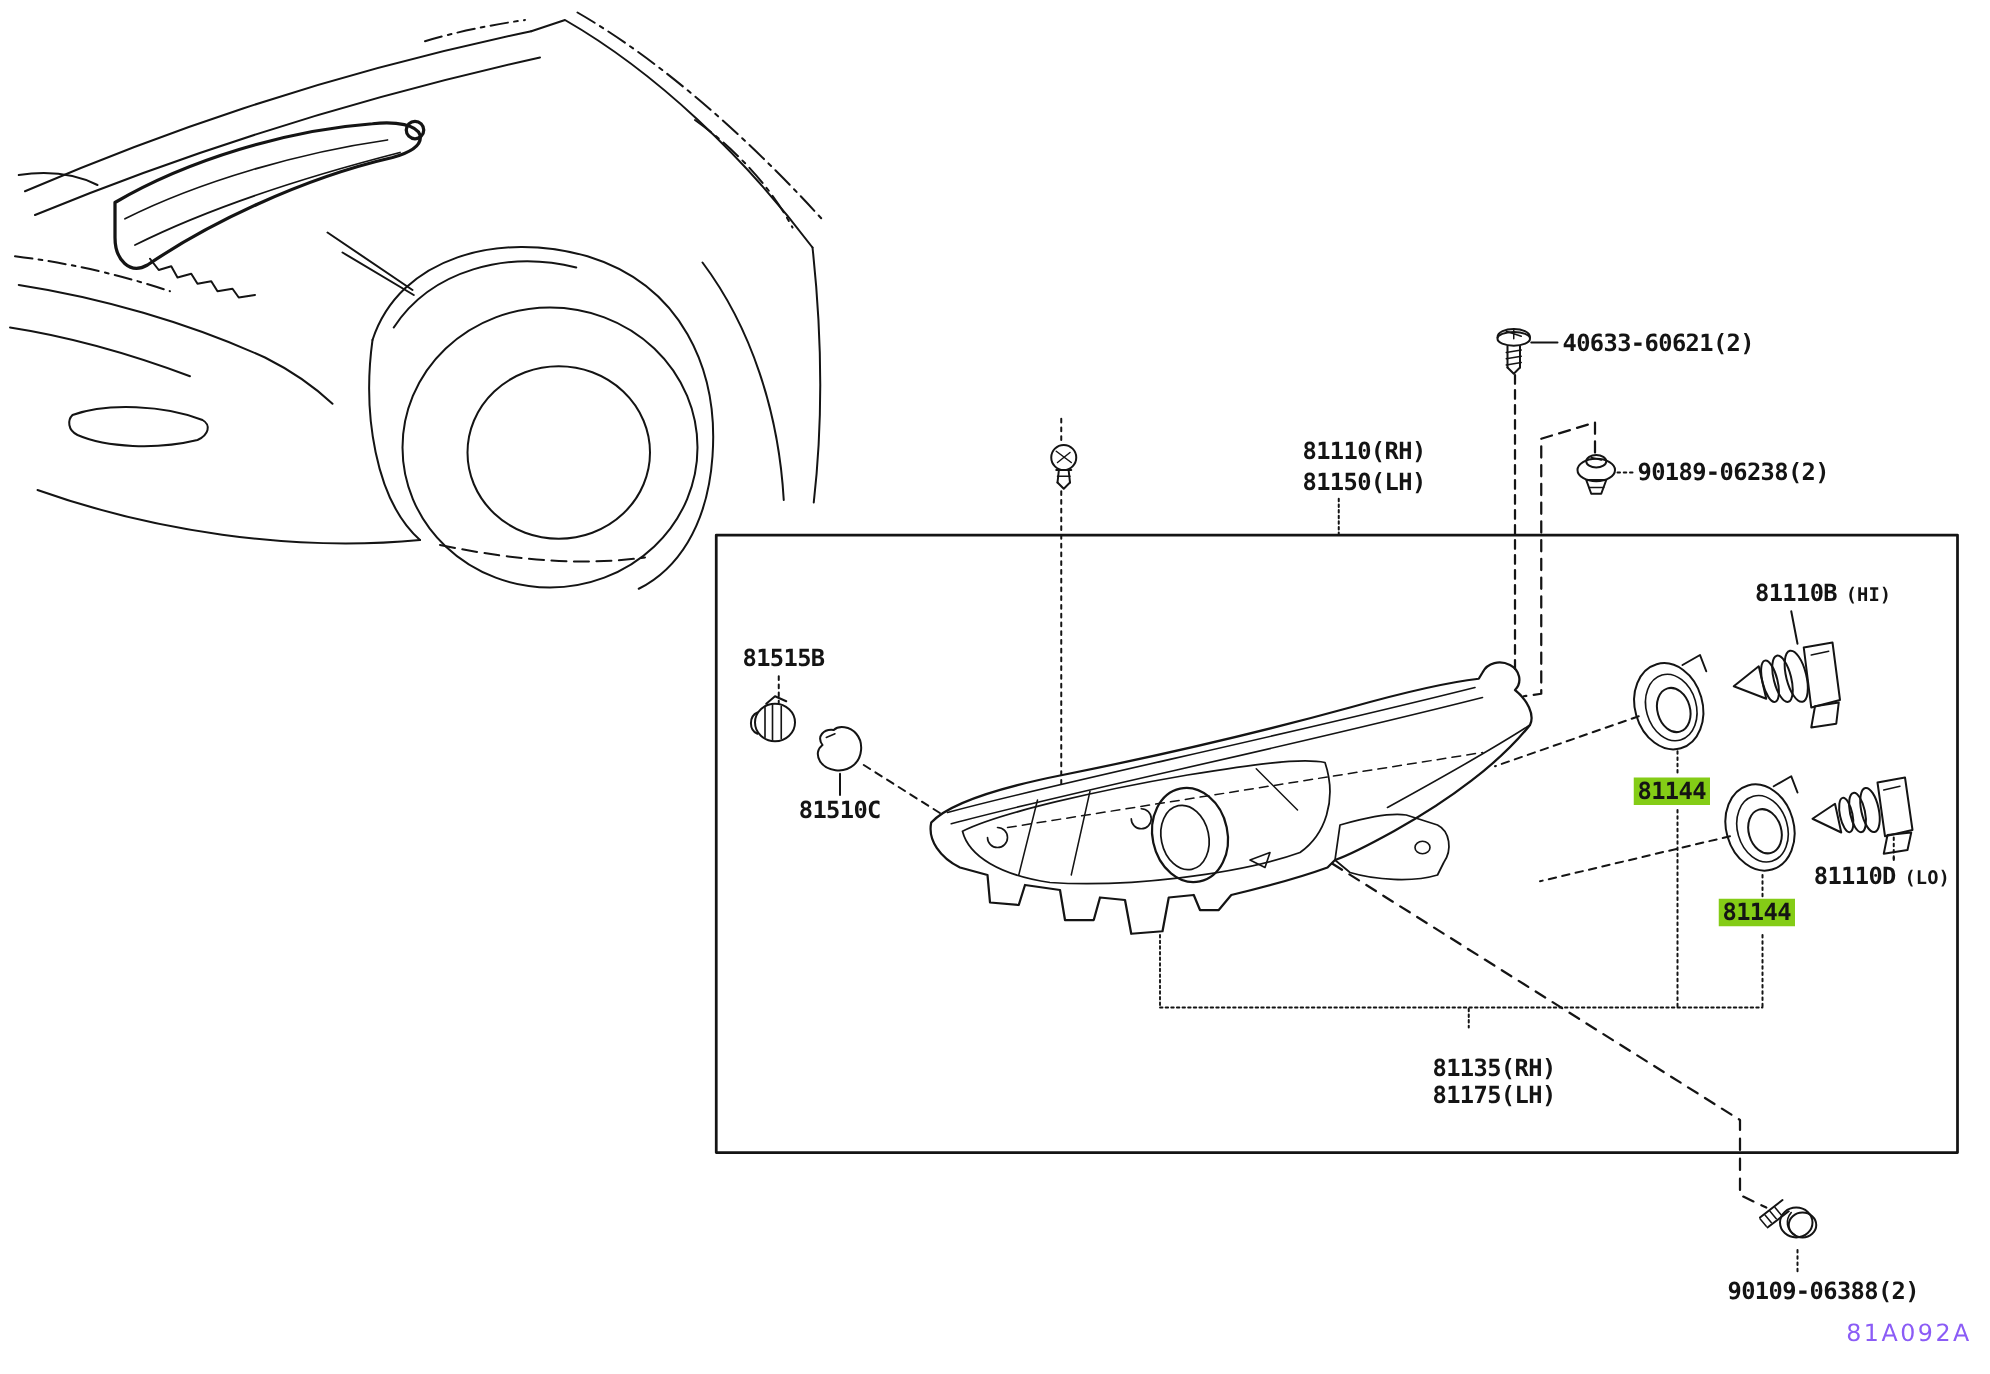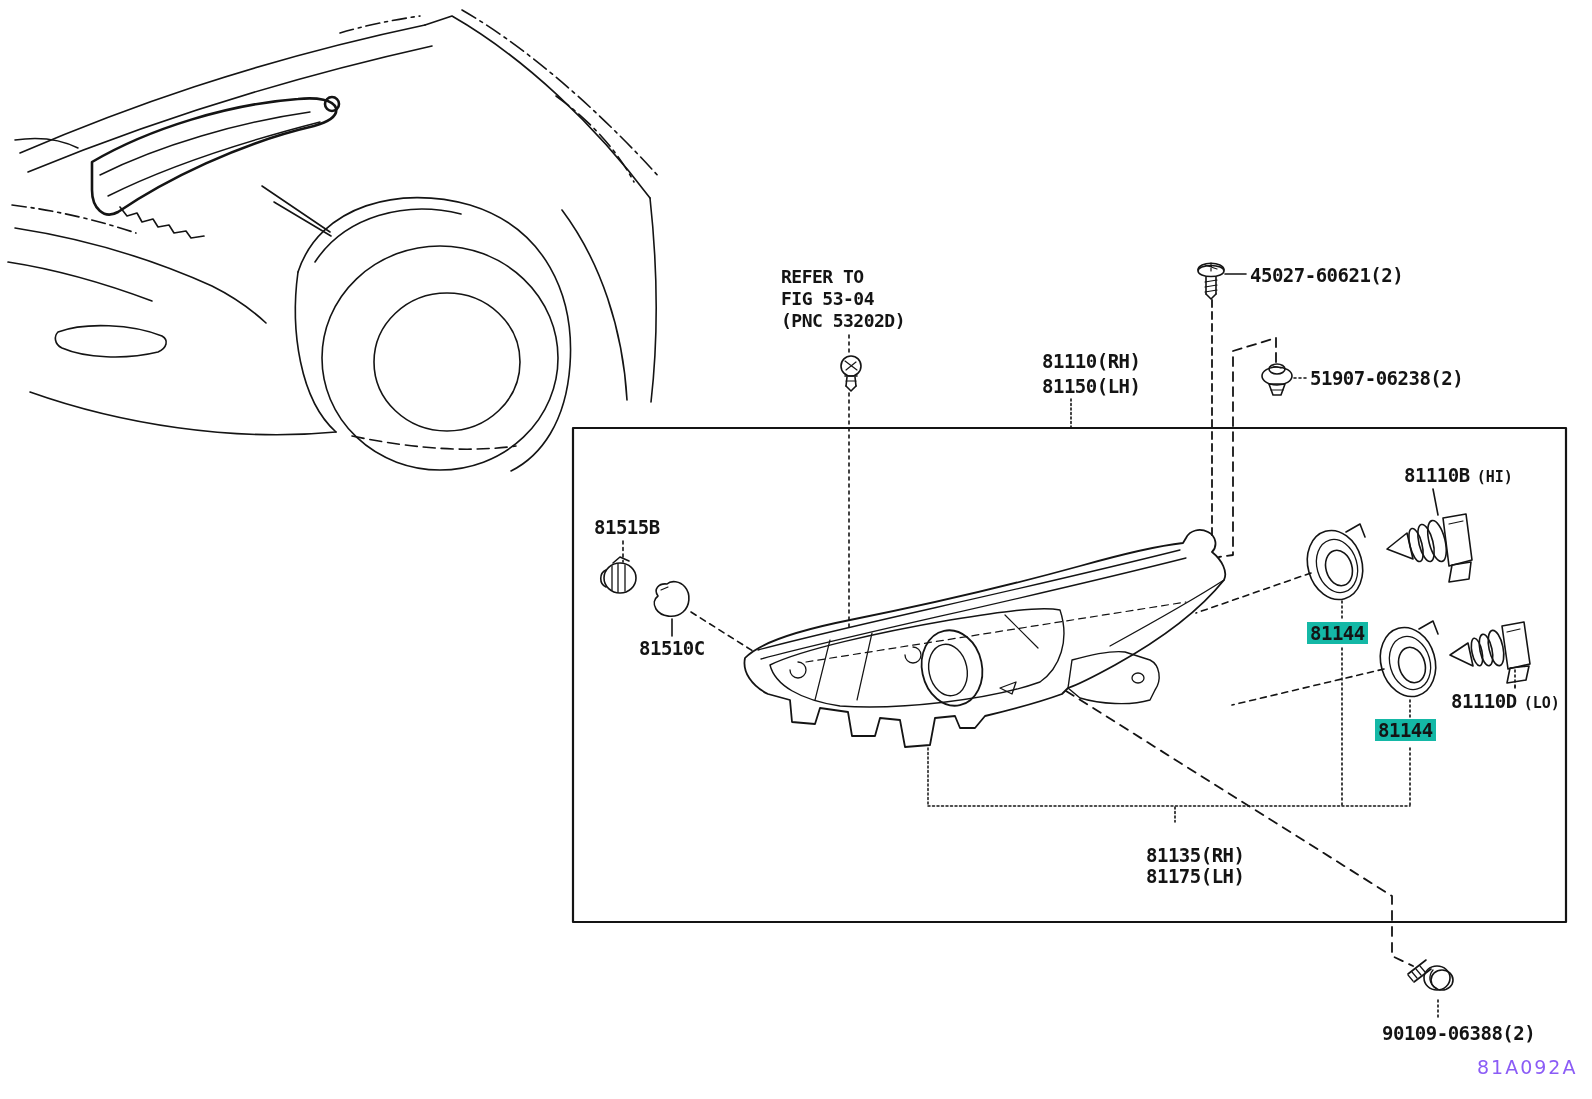--- a/index.html
+++ b/index.html
@@ -8,21 +8,21 @@
     font-family:"DejaVu Sans Mono","Liberation Mono",monospace;
   }
   .stage svg{position:absolute;left:0;top:0;}
   .lbl{
     position:absolute;color:#141414;font-weight:bold;font-size:19px;
     letter-spacing:-0.5px;line-height:22px;white-space:pre;
   }
   .lbl.small{font-size:18px;}
   .lbl.two{line-height:25px;}
   .lbl.tight{line-height:21px;margin-top:20px;}
-  .lbl.onwhite{background:#14b8a6;padding:0 3px;}
+  .lbl.onwhite{background:#84cc16;padding:0 3px;}
   .qual{font-size:15px;font-weight:bold;letter-spacing:0;margin-left:7px;}
   .figcode{
     position:absolute;font-family:"DejaVu Sans","Liberation Sans",sans-serif;
     color:#8b5cf6;font-size:19px;letter-spacing:2px;font-weight:normal;
   }
 </style>
 </head>
 <body>
 
 <div class="stage">
@@ -214,30 +214,27 @@
 
     <path d="M 928,748 L 928,806 M 928,806 L 1410,806" stroke-width="1.5" stroke-dasharray="2 2.5"></path>
     <path d="M 1175,807 L 1175,822" stroke-dasharray="2 2.5"></path>
 
     <path d="M 1066,691 L 1392,896 L 1392,956 L 1413,966" stroke-width="1.8" stroke-dasharray="9 7"></path>
 
     <path d="M 1438,1000 L 1438,1020" stroke-dasharray="2 3"></path>
   </g>
 </svg>
 
-  <div class="lbl small" style="left:781px;top:266px;">REFER TO
-FIG 53-04
-(PNC 53202D)</div>
-
-  <div class="lbl" style="left:1250px;top:264px;">45027-60621(2)</div>
+
+  <div class="lbl" style="left:1250px;top:264px;">40633-60621(2)</div>
 
   <div class="lbl two" style="left:1042px;top:349px;">81110(RH)
 81150(LH)</div>
 
-  <div class="lbl" style="left:1310px;top:367px;">51907-06238(2)</div>
+  <div class="lbl" style="left:1310px;top:367px;">90189-06238(2)</div>
 
   <div class="lbl" style="left:1404px;top:464px;"><span>81110B</span><span class="qual">(HI)</span></div>
 
   <div class="lbl" style="left:594px;top:516px;">81515B</div>
 
   <div class="lbl" style="left:639px;top:637px;">81510C</div>
 
   <div class="lbl onwhite" style="left:1307px;top:622px;">81144</div>
 
   <div class="lbl onwhite" style="left:1375px;top:719px;">81144</div>

